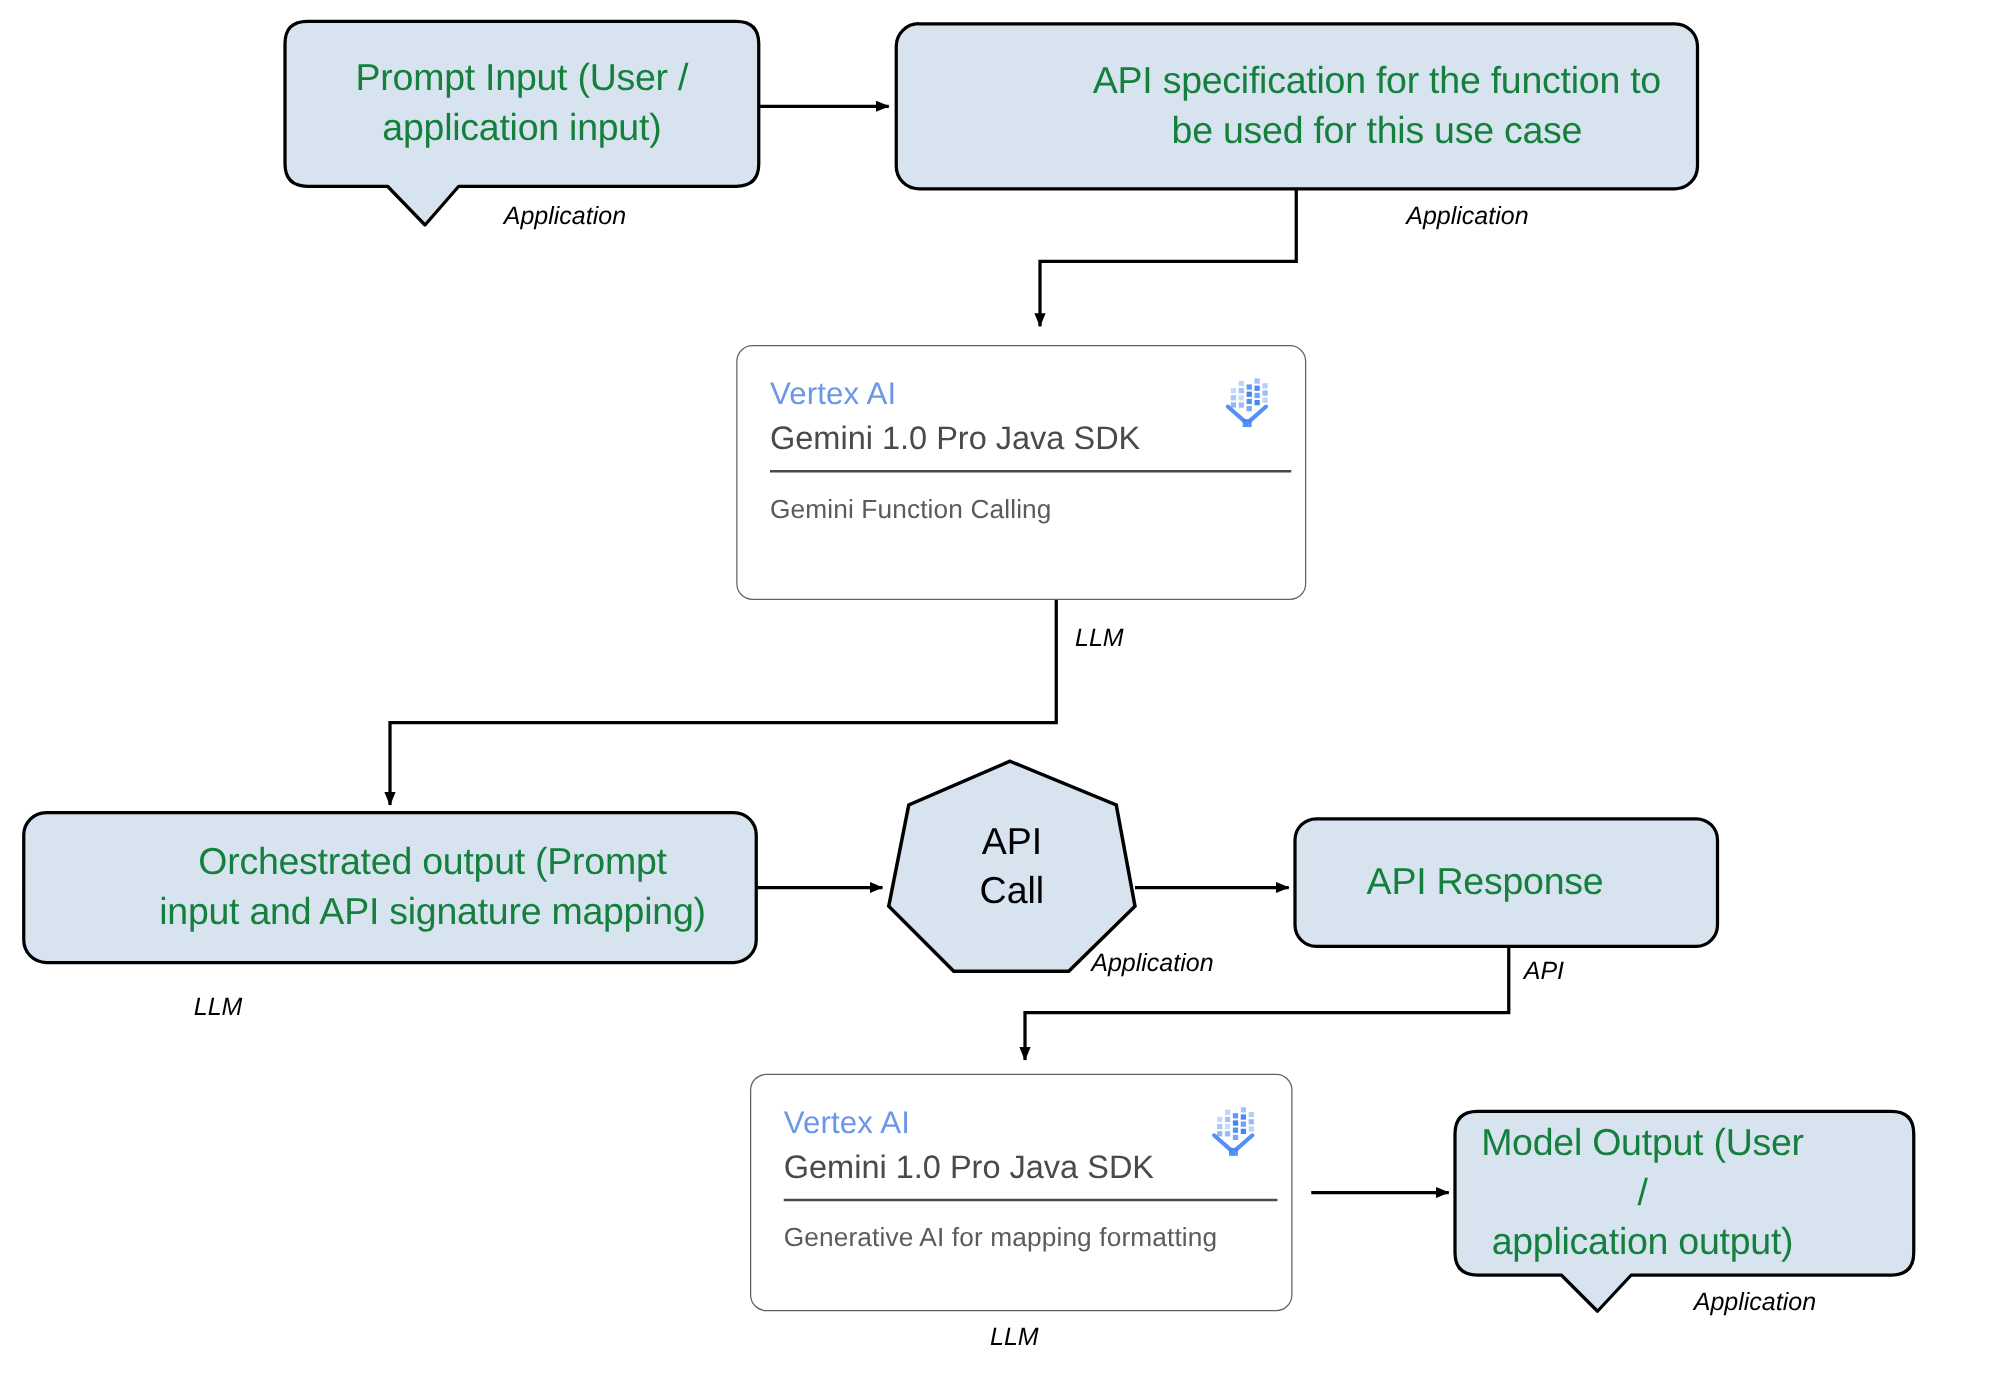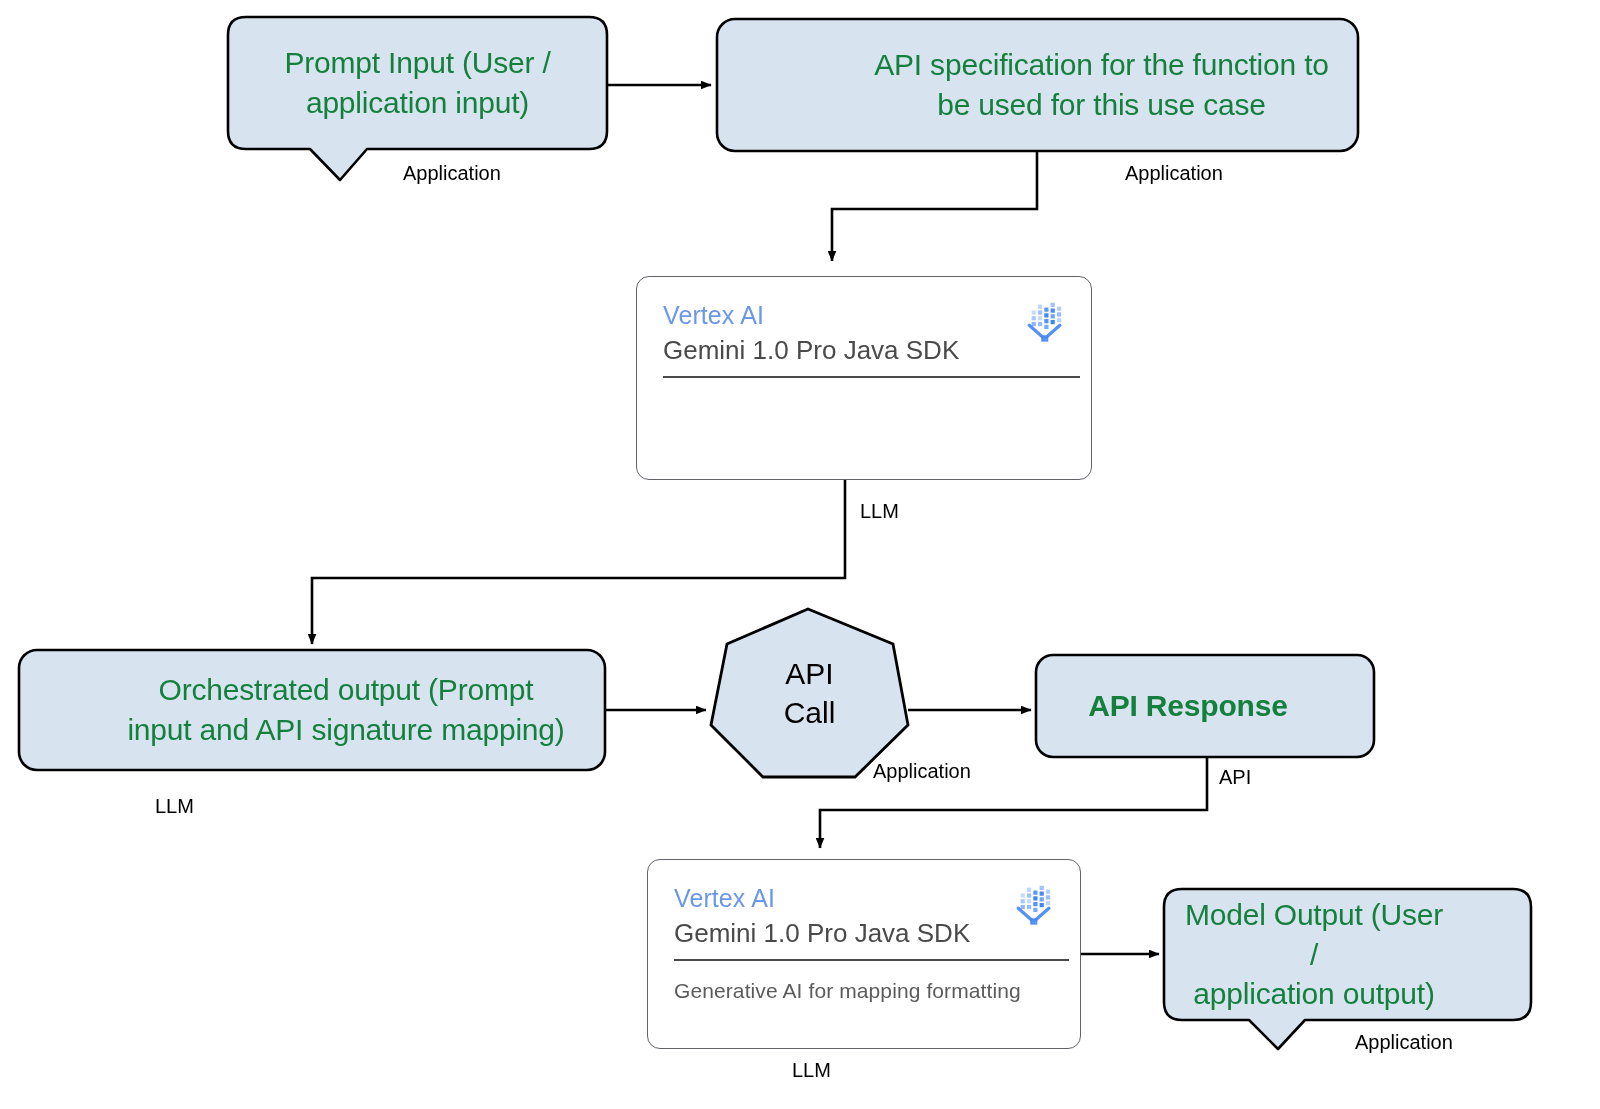--- a/index.html
+++ b/index.html
@@ -49,30 +49,30 @@
     box-sizing: border-box;
     white-space: pre-line;
   }
   
   .edge-label {
     position: absolute;
     font-size: 20px;
     color: #000000;
     white-space: nowrap;
     letter-spacing: 0px;
+    font-style: italic;
   }
   
   .vertex-card {
     position: absolute;
     box-sizing: border-box;
     background: #ffffff;
     border: 1.6px solid #5f6368;
     border-radius: 13px;
     padding: 24px 11px 20px 26px;
-    margin-left: 47px;
   }
   .vertex-title {
     color: #6b97e8;
     font-size: 25px;
     line-height: 1.15;
     letter-spacing: 0.1px;
     font-weight: 400;
   }
   .vertex-sub {
     color: #4a4a4a;
@@ -172,20 +172,21 @@
   <div class="node" style="left:717px; top:19px; width:769px; height:132px;">
     <div class="blue-text">API specification for the function to
 be used for this use case</div>
   </div>
   <div class="edge-label" style="left:1125px; top:162px;">Application</div>
 
   <div class="vertex-card" style="left:589px; top:276px; width:456px; height:204px;">
     <div class="vertex-title">Vertex AI</div>
     <div class="vertex-sub">Gemini 1.0 Pro Java SDK</div>
     <hr class="vertex-rule">
+    <div class="vertex-caption">Gemini Function Calling</div>
     <svg class="vertex-logo" viewBox="0 0 48 48">
       <g fill="#4285f4">
         <rect x="9" y="14" width="4.4" height="4.4" opacity="0.30"></rect>
         <rect x="9" y="20" width="4.4" height="4.4" opacity="0.45"></rect>
         <rect x="9" y="26" width="4.4" height="4.4" opacity="0.60"></rect>
         <rect x="15.6" y="8" width="4.4" height="4.4" opacity="0.35"></rect>
         <rect x="15.6" y="14" width="4.4" height="4.4" opacity="0.50"></rect>
         <rect x="15.6" y="20" width="4.4" height="4.4" opacity="0.30"></rect>
         <rect x="15.6" y="26" width="4.4" height="4.4" opacity="0.55"></rect>
         <rect x="22.2" y="11" width="4.4" height="4.4" opacity="0.85"></rect>
@@ -211,21 +212,21 @@
 input and API signature mapping)</div>
   </div>
   <div class="edge-label" style="left:155px; top:795px;">LLM</div>
 
   <div class="node" style="left:711px; top:609px; width:197px; height:168px;">
     <div class="hept-text">API
 Call</div>
   </div>
   <div class="edge-label" style="left:873px; top:760px;">Application</div>
 
-  <div class="node" style="left:1036px; top:655px; width:304px; height:102px;font-weight:bold;">
+  <div class="node" style="left:1036px; top:655px; width:304px; height:102px;">
     <div class="blue-text">API Response</div>
   </div>
   <div class="edge-label" style="left:1219px; top:766px;">API</div>
 
   <div class="vertex-card" style="left:600px; top:859px; width:434px; height:190px;">
     <div class="vertex-title">Vertex AI</div>
     <div class="vertex-sub">Gemini 1.0 Pro Java SDK</div>
     <hr class="vertex-rule">
     <div class="vertex-caption">Generative AI for mapping formatting</div>
     <svg class="vertex-logo" viewBox="0 0 48 48">

